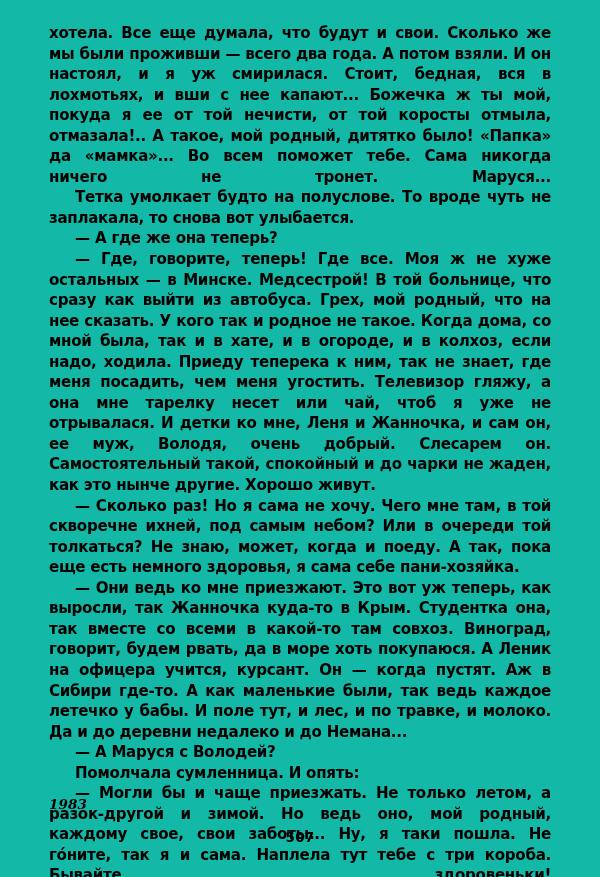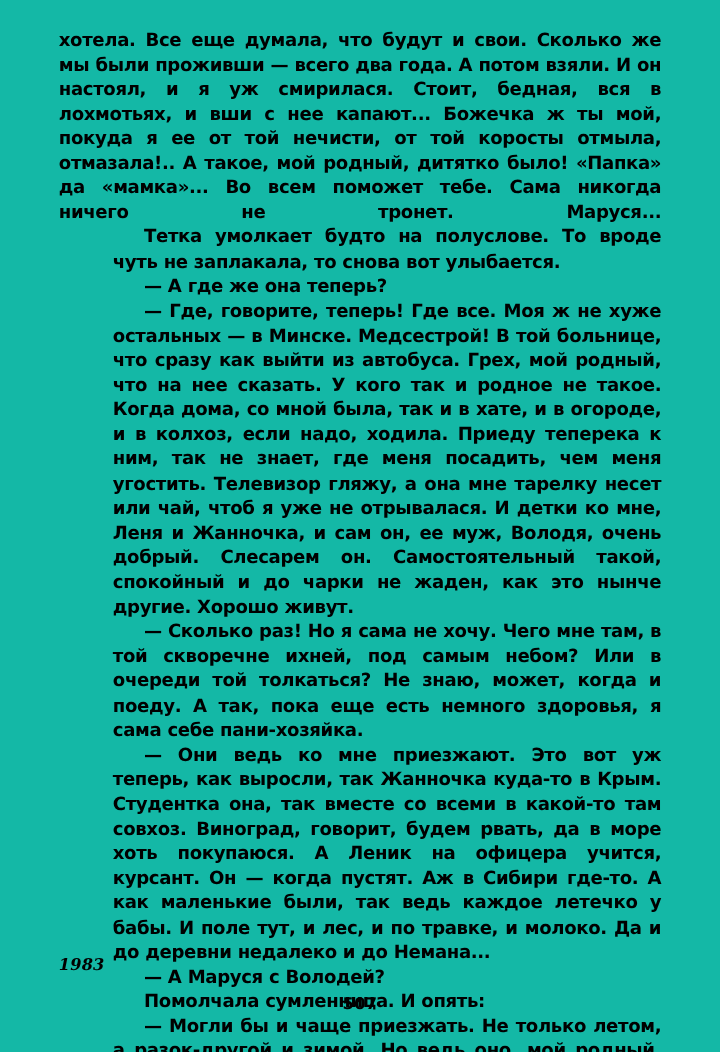--- a/index.html
+++ b/index.html
@@ -42,21 +42,20 @@
     line-height: 20.55px;
     color: #000000;
     letter-spacing: -0.02em;
     word-spacing: 0.01em;
     -webkit-font-smoothing: none;
     hyphens: none;
   }
 
   .para.indent {
     text-indent: 26px;
-    margin-left: 45px;
   }
 
   
   .para.justify-last {
     text-align-last: justify;
   }
 
   #date-line {
     position: absolute;
     left: 49px;

